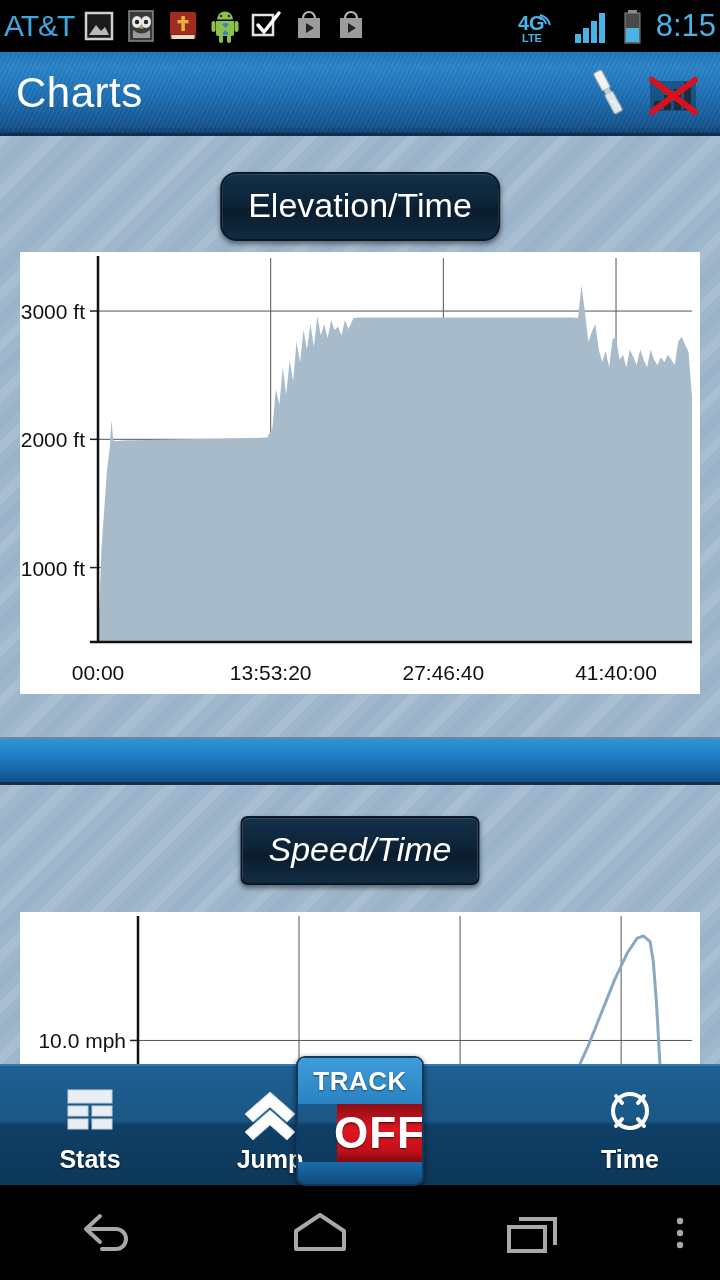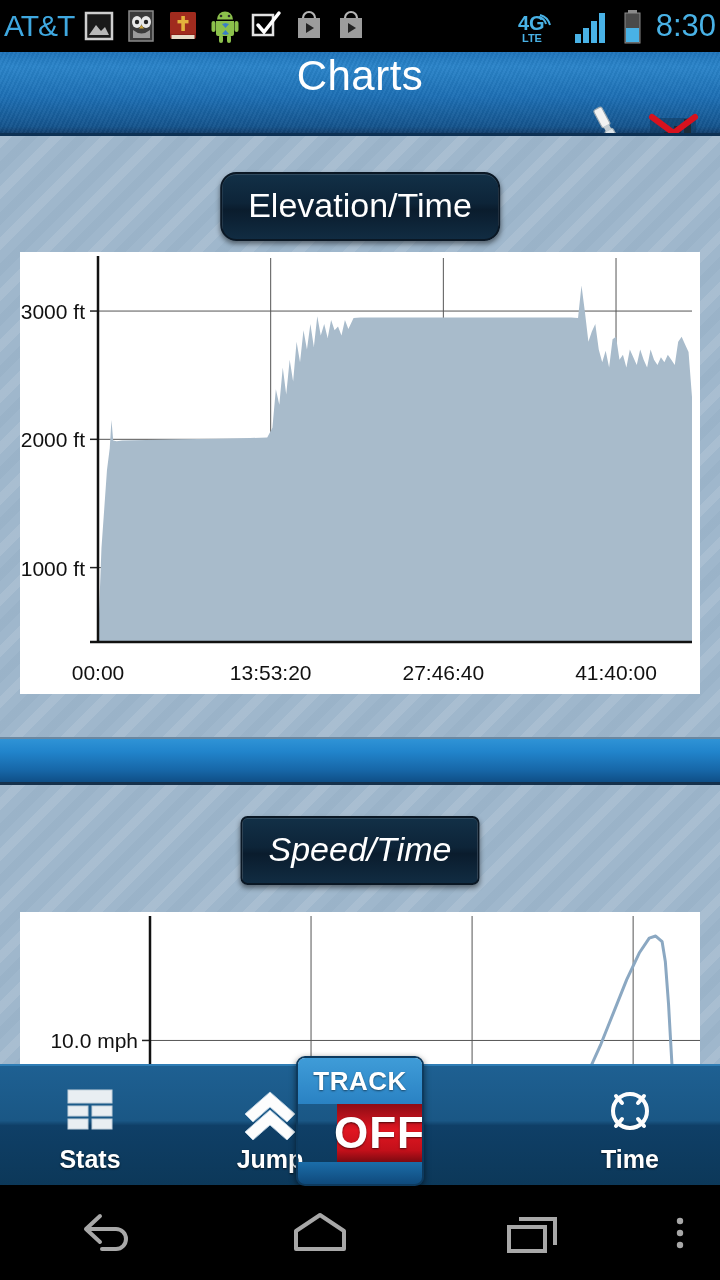--- a/index.html
+++ b/index.html
@@ -24,21 +24,20 @@
   #status-right{ margin-left:auto; display:flex; align-items:center; }
   #clock{ color:#49b2e6; font-size:31px; margin-left:10px; letter-spacing:0px; }
 
   
   #titlebar{
     position:absolute; left:0; top:52px; width:720px; height:84px;
     background:linear-gradient(to bottom,#1f74bb 0%,#2a84c9 18%,#1d6fb4 55%,#15548d 92%,#123f6d 100%);
     border-bottom:3px solid #0d3154;
     display:flex; align-items:center; padding:0 16px;
     overflow:hidden;
-    flex-direction:column;
   }
   #titlebar:after{
     content:""; position:absolute; inset:0;
     background:repeating-linear-gradient(115deg, rgba(255,255,255,0.035) 0 2px, rgba(0,0,0,0.035) 2px 4px);
     pointer-events:none;
   }
   #apptitle{ color:#fff; font-size:42px; font-weight:400; letter-spacing:0.5px; z-index:2;}
   #title-actions{ margin-left:auto; display:flex; align-items:center; gap:6px; z-index:2;}
 
   
@@ -220,21 +219,21 @@
         <rect x="27" y="5" width="6" height="30" fill="#49b2e6"></rect>
       </svg>
     </span>
     <span class="sicon" style="width:26px;">
       <svg width="26" height="38" viewBox="0 0 26 38">
         <rect x="8" y="2" width="9" height="3" fill="#8a8a8a"></rect>
         <rect x="5" y="5" width="15" height="30" fill="#4a4a4a" stroke="#8a8a8a" stroke-width="1"></rect>
         <rect x="6" y="20" width="13" height="14" fill="#49b2e6"></rect>
       </svg>
     </span>
-    <span id="clock">8:30</span>
+    <span id="clock">8:15</span>
   </span>
 </div>
 
 <div id="titlebar">
   <span id="apptitle">Charts</span>
   <span id="title-actions">
     <span style="width:56px;height:60px;display:block;">
       <svg width="56" height="60" viewBox="0 0 56 60">
         <g transform="rotate(-28 28 30)">
           <rect x="24" y="6" width="9" height="20" rx="2" fill="#f2f2f2" stroke="#9aa8b2" stroke-width="1.2"></rect>
@@ -287,21 +286,21 @@
         <path d="M 78 390 L 78 388.71724137931034 L 81.45348837209302 296.35862068965514 L 86.97906976744186 218.1103448275862 L 89.74186046511628 196.30344827586205 L 91.46860465116279 168.08275862068967 L 93.19534883720931 188.60689655172416 L 96.64883720930233 189.24827586206897 L 102.17441860465117 188.60689655172416 L 126.34883720930233 187.9655172413793 L 160.88372093023256 187.3241379310345 L 195.41860465116278 186.68275862068964 L 229.95348837209303 186.04137931034484 L 247.22093023255815 185.39999999999998 L 252.4011627906977 175.77931034482756 L 255.85465116279067 137.2965517241379 L 259.3081395348837 152.68965517241378 L 262.76162790697674 115.48965517241379 L 266.2151162790698 142.42758620689656 L 269.6686046511628 107.79310344827587 L 273.1220930232558 129.60000000000002 L 276.5755813953488 89.83448275862071 L 280.02906976744185 110.3586206896552 L 283.4825581395349 78.2896551724138 L 286.9360465116279 97.53103448275863 L 290.38953488372096 71.87586206896549 L 293.84302325581393 94.9655172413793 L 297.29651162790697 64.17931034482757 L 300.75 83.4206896551724 L 304.20348837209303 71.87586206896549 L 307.65697674418607 85.98620689655172 L 311.11046511627904 68.02758620689656 L 314.5639534883721 78.2896551724138 L 318.0174418604651 74.44137931034481 L 321.47093023255815 83.4206896551724 L 324.9244186046512 68.02758620689656 L 328.3779069767442 77.00689655172414 L 333.5581395348837 66.10344827586204 L 340.4651162790698 65.46206896551723 L 354.27906976744185 65.46206896551723 L 375 65.46206896551723 L 395.7209302325581 65.46206896551723 L 416.4418604651163 65.46206896551723 L 437.1627906976744 65.46206896551723 L 457.8837209302326 65.46206896551723 L 478.6046511627907 65.46206896551723 L 499.3255813953489 65.46206896551723 L 520.046511627907 65.46206896551723 L 540.7674418604652 65.46206896551723 L 551.1279069767442 65.46206896551723 L 558.0348837209302 66.10344827586204 L 561.4883720930233 33.39310344827584 L 564.9418604651163 60.33103448275864 L 568.3953488372093 89.83448275862071 L 571.8488372093024 79.57241379310346 L 575.3023255813954 71.87586206896549 L 578.7558139534884 97.53103448275863 L 582.2093023255813 110.3586206896552 L 585.6627906976744 98.81379310344829 L 589.1162790697674 115.48965517241379 L 592.5697674418604 87.26896551724138 L 596.0232558139535 84.70344827586206 L 599.4767441860465 107.79310344827587 L 602.9302325581396 102.66206896551722 L 606.3837209302326 115.48965517241379 L 609.8372093023256 97.53103448275863 L 613.2906976744187 105.22758620689655 L 616.7441860465116 112.92413793103447 L 620.1976744186046 97.53103448275863 L 623.6511627906976 107.79310344827587 L 627.1046511627907 115.48965517241379 L 630.5581395348837 97.53103448275863 L 634.0116279069767 107.79310344827587 L 637.4651162790698 112.92413793103447 L 640.9186046511628 105.22758620689655 L 644.3720930232558 110.3586206896552 L 647.8255813953489 102.66206896551722 L 651.2790697674419 107.79310344827587 L 654.7325581395348 112.92413793103447 L 658.1860465116279 89.83448275862071 L 661.6395348837209 84.70344827586206 L 665.0930232558139 92.39999999999998 L 668.546511627907 100.09655172413795 L 672 144.99310344827586 L 672 390 Z" fill="#a8bbcb" stroke="none"></path>
         <line x1="78" y1="4" x2="78" y2="390" stroke="#111" stroke-width="2.5"></line>
         <line x1="70" y1="390" x2="672" y2="390" stroke="#111" stroke-width="2.5"></line>
       </svg>
   </div>
 
   <div id="divider-bar" style="top:601px;"></div>
 
   <button class="chart-title-btn" style="top:680px;font-style:italic;">Speed/Time</button>
 
-  <div class="chart-card" id="speed-card" style="top:776px;height:152px;padding-left:12px;">
+  <div class="chart-card" id="speed-card" style="top:776px;height:152px;">
     <svg id="speed-svg" width="680" height="200" viewBox="0 0 680 200">
         <line x1="118" y1="128.46153846153845" x2="672" y2="128.46153846153845" stroke="#555" stroke-width="1"></line>
         <line x1="110" y1="128.46153846153845" x2="118" y2="128.46153846153845" stroke="#222" stroke-width="1.5"></line>
         <text x="106" y="136.46153846153845" text-anchor="end" font-family="Liberation Sans, sans-serif" font-size="21" fill="#111">10.0 mph</text>
         <line x1="279.04651162790697" y1="4" x2="279.04651162790697" y2="200" stroke="#555" stroke-width="1"></line>
         <line x1="440.093023255814" y1="4" x2="440.093023255814" y2="200" stroke="#555" stroke-width="1"></line>
         <line x1="601.1395348837209" y1="4" x2="601.1395348837209" y2="200" stroke="#555" stroke-width="1"></line>
         <path d="M 530.2790697674418 200 L 543.1627906976744 185.69230769230768 L 556.046511627907 160.65384615384616 L 568.9302325581396 132.03846153846155 L 581.8139534883721 99.84615384615385 L 594.6976744186047 67.65384615384616 L 607.5813953488372 40.46923076923076 L 617.2441860465117 26.16153846153847 L 623.6860465116279 24.01538461538459 L 630.1279069767442 29.738461538461536 L 633.3488372093024 49.769230769230774 L 636.5697674418604 92.69230769230771 L 639.7906976744187 149.92307692307693 L 643.0116279069767 200" fill="none" stroke="#8ba8c2" stroke-width="3" stroke-linejoin="round"></path>
         <line x1="118" y1="4" x2="118" y2="200" stroke="#111" stroke-width="2.5"></line>
       </svg>

